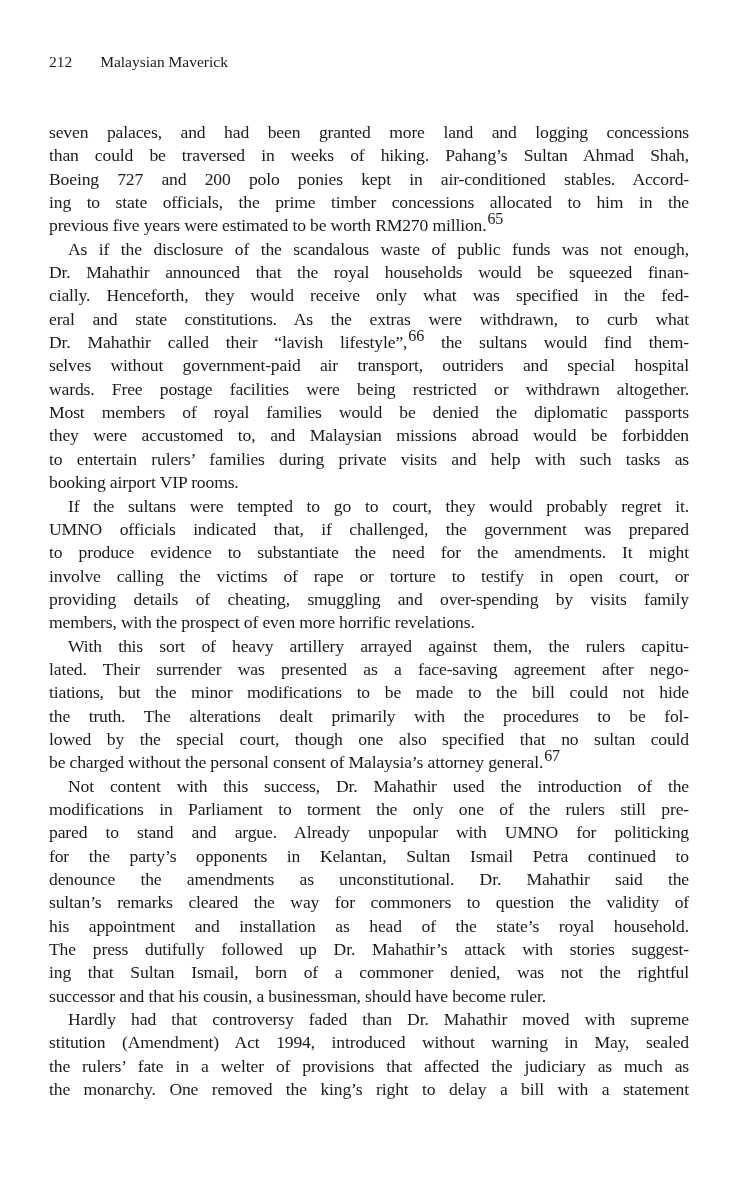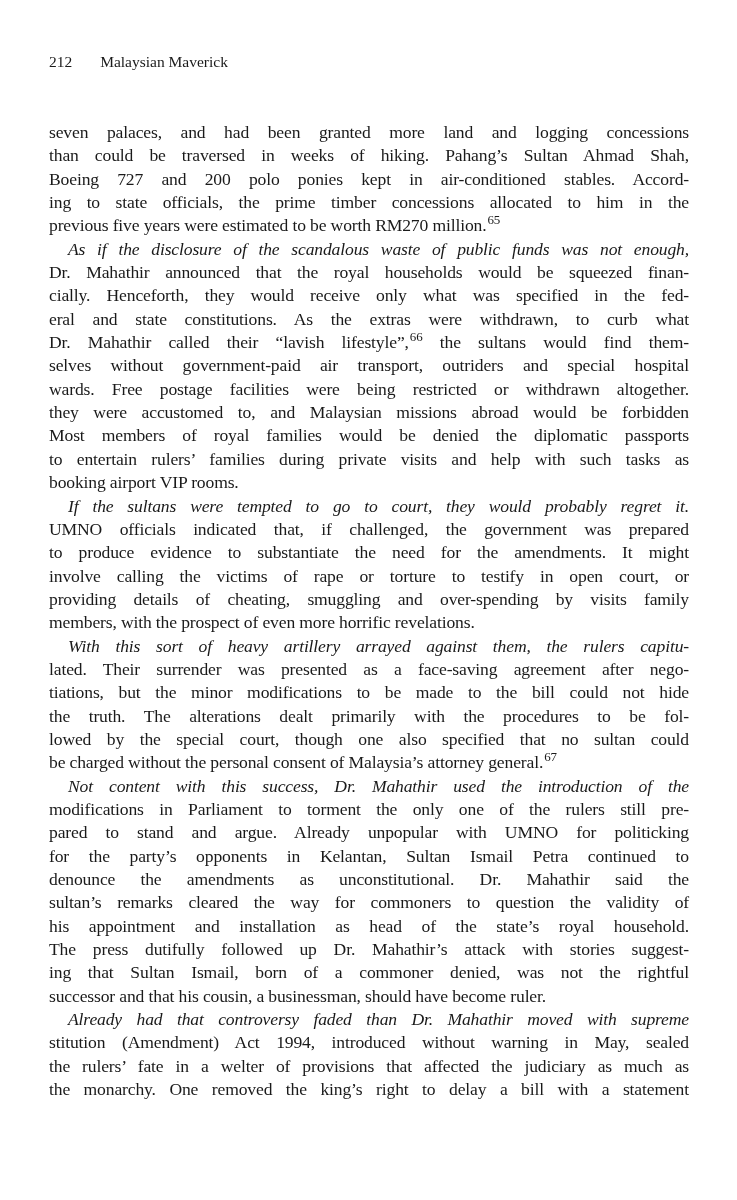--- a/index.html
+++ b/index.html
@@ -43,24 +43,23 @@
       white-space: nowrap;
       text-align: justify;
       text-align-last: justify;
       letter-spacing: -0.15px;
     }
     .line.last {
       text-align-last: left;
     }
     .line.indent {
       padding-left: 19px;
-      font-style: italic;
     }
     sup {
-      font-size: 13px;
+      font-size: 16px;
       line-height: 0;
       vertical-align: 7px;
       margin-left: 1px;
     }
   </style>
 </head>
 <body>
 
 <div class="running-head">
   <span class="page-num">212</span>
@@ -78,22 +77,22 @@
   </div>
 
   <div>
     <span class="line indent">As if the disclosure of the scandalous waste of public funds was not enough,</span>
     <span class="line">Dr. Mahathir announced that the royal households would be squeezed finan-</span>
     <span class="line">cially. Henceforth, they would receive only what was specified in the fed-</span>
     <span class="line">eral and state constitutions. As the extras were withdrawn, to curb what</span>
     <span class="line"><span>Dr. Mahathir called their “lavish lifestyle”,</span><sup>66</sup><span style="white-space:pre"> the sultans would find them-</span></span>
     <span class="line">selves without government-paid air transport, outriders and special hospital</span>
     <span class="line">wards. Free postage facilities were being restricted or withdrawn altogether.</span>
+    <span class="line">Most members of royal families would be denied the diplomatic passports</span>
     <span class="line">they were accustomed to, and Malaysian missions abroad would be forbidden</span>
-    <span class="line">Most members of royal families would be denied the diplomatic passports</span>
     <span class="line">to entertain rulers’ families during private visits and help with such tasks as</span>
     <span class="line last">booking airport VIP rooms.</span>
   </div>
 
   <div>
     <span class="line indent">If the sultans were tempted to go to court, they would probably regret it.</span>
     <span class="line">UMNO officials indicated that, if challenged, the government was prepared</span>
     <span class="line">to produce evidence to substantiate the need for the amendments. It might</span>
     <span class="line">involve calling the victims of rape or torture to testify in open court, or</span>
     <span class="line">providing details of cheating, smuggling and over-spending by visits family</span>
@@ -116,19 +115,19 @@
     <span class="line">for the party’s opponents in Kelantan, Sultan Ismail Petra continued to</span>
     <span class="line">denounce the amendments as unconstitutional. Dr. Mahathir said the</span>
     <span class="line">sultan’s remarks cleared the way for commoners to question the validity of</span>
     <span class="line">his appointment and installation as head of the state’s royal household.</span>
     <span class="line">The press dutifully followed up Dr. Mahathir’s attack with stories suggest-</span>
     <span class="line">ing that Sultan Ismail, born of a commoner denied, was not the rightful</span>
     <span class="line last">successor and that his cousin, a businessman, should have become ruler.</span>
   </div>
 
   <div>
-    <span class="line indent">Already had that controversy faded than Dr. Mahathir moved with supreme</span>
+    <span class="line indent">Hardly had that controversy faded than Dr. Mahathir moved with supreme</span>
     <span class="line">stitution (Amendment) Act 1994, introduced without warning in May, sealed</span>
     <span class="line">the rulers’ fate in a welter of provisions that affected the judiciary as much as</span>
     <span class="line">the monarchy. One removed the king’s right to delay a bill with a statement</span>
   </div>
 
 </div>
 
 </body></html>

